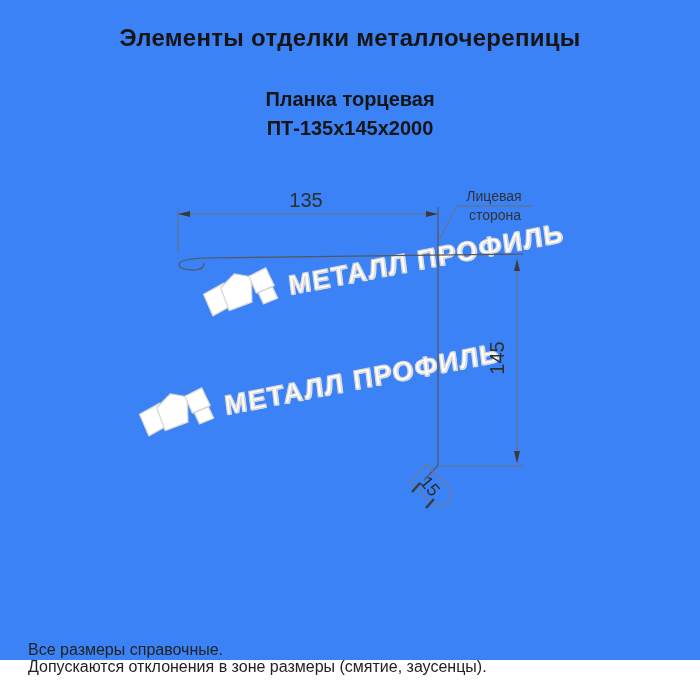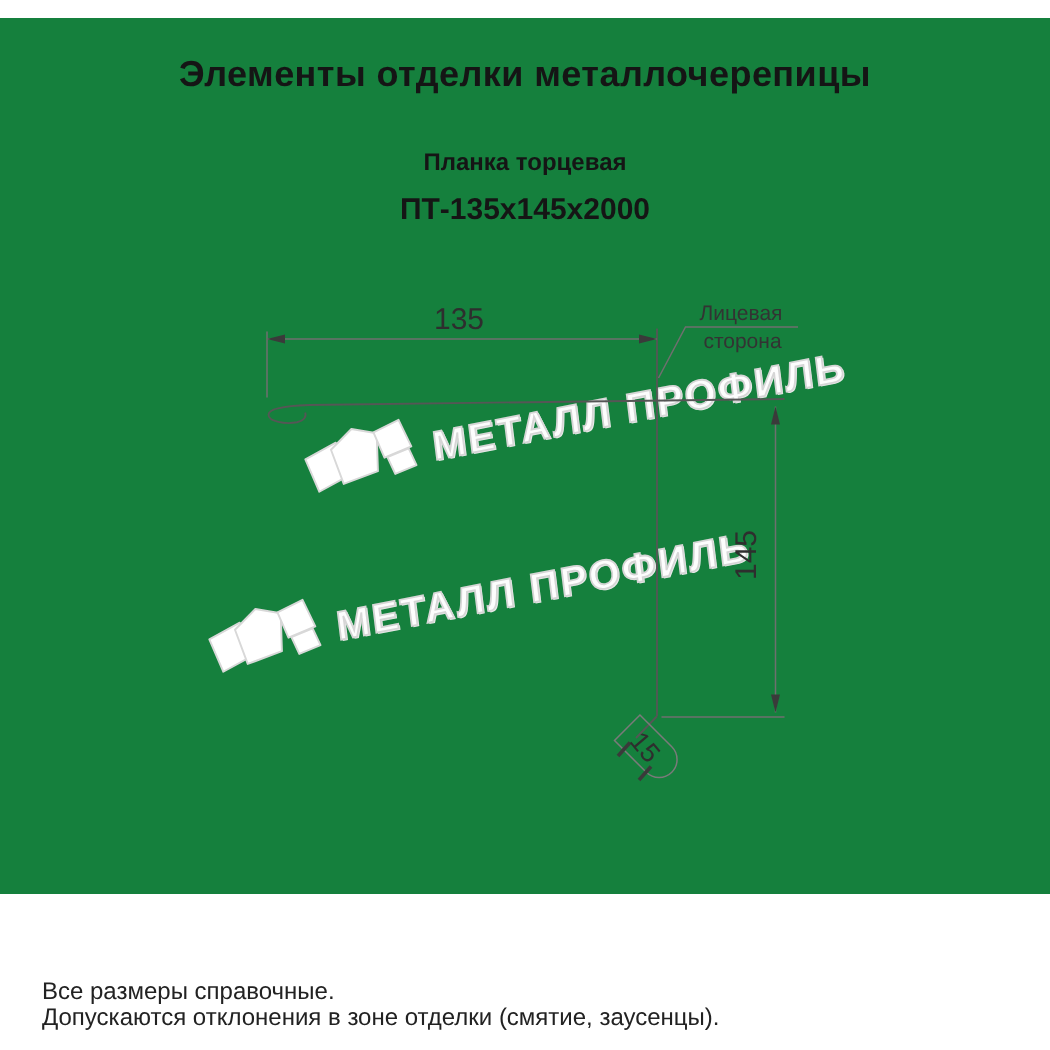--- a/index.html
+++ b/index.html
@@ -2,32 +2,32 @@
 <html><head>
 <meta charset="utf-8">
 <style>
   html, body {
     margin: 0; padding: 0;
     width: 700px; height: 700px;
     background: #ffffff;
     font-family: "Liberation Sans", "DejaVu Sans", sans-serif;
     overflow: hidden;
   }
-  .stage { position: relative; width: 700px; height: 584px; background: #15803d; margin-top: 12px; }
+  .stage { position: relative; width: 700px; height: 660px; background: #3b82f6; }
 
   .page-title {
     position: absolute; top: 24px; left: 0; width: 700px;
     text-align: center;
     font-size: 24px; font-weight: bold; color: #151515;
     letter-spacing: 0.3px;
   }
   .product-name {
     position: absolute; top: 88px; left: 0; width: 700px;
     text-align: center;
-    font-size: 16px; font-weight: bold; color: #151515;
+    font-size: 20px; font-weight: bold; color: #151515;
   }
   .product-code {
     position: absolute; top: 117px; left: 0; width: 700px;
     text-align: center;
     font-size: 20px; font-weight: bold; color: #151515;
   }
 
   
   .watermark {
     position: absolute;
@@ -140,16 +140,16 @@
 
     <g>
       <path d="M 439,240 L 457,206 L 532,206" stroke="#6f6f6f" stroke-width="1" fill="none"></path>
       <text class="label-text" x="494" y="201" text-anchor="middle">Лицевая</text>
       <text class="label-text" x="495" y="220" text-anchor="middle">сторона</text>
     </g>
   </svg>
 
   <div class="footer">
     <div>Все размеры справочные.</div>
-    <div>Допускаются отклонения в зоне отделки (смятие, заусенцы).</div>
+    <div>Допускаются отклонения в зоне размеры (смятие, заусенцы).</div>
   </div>
 
 </div>
 
 </body></html>

